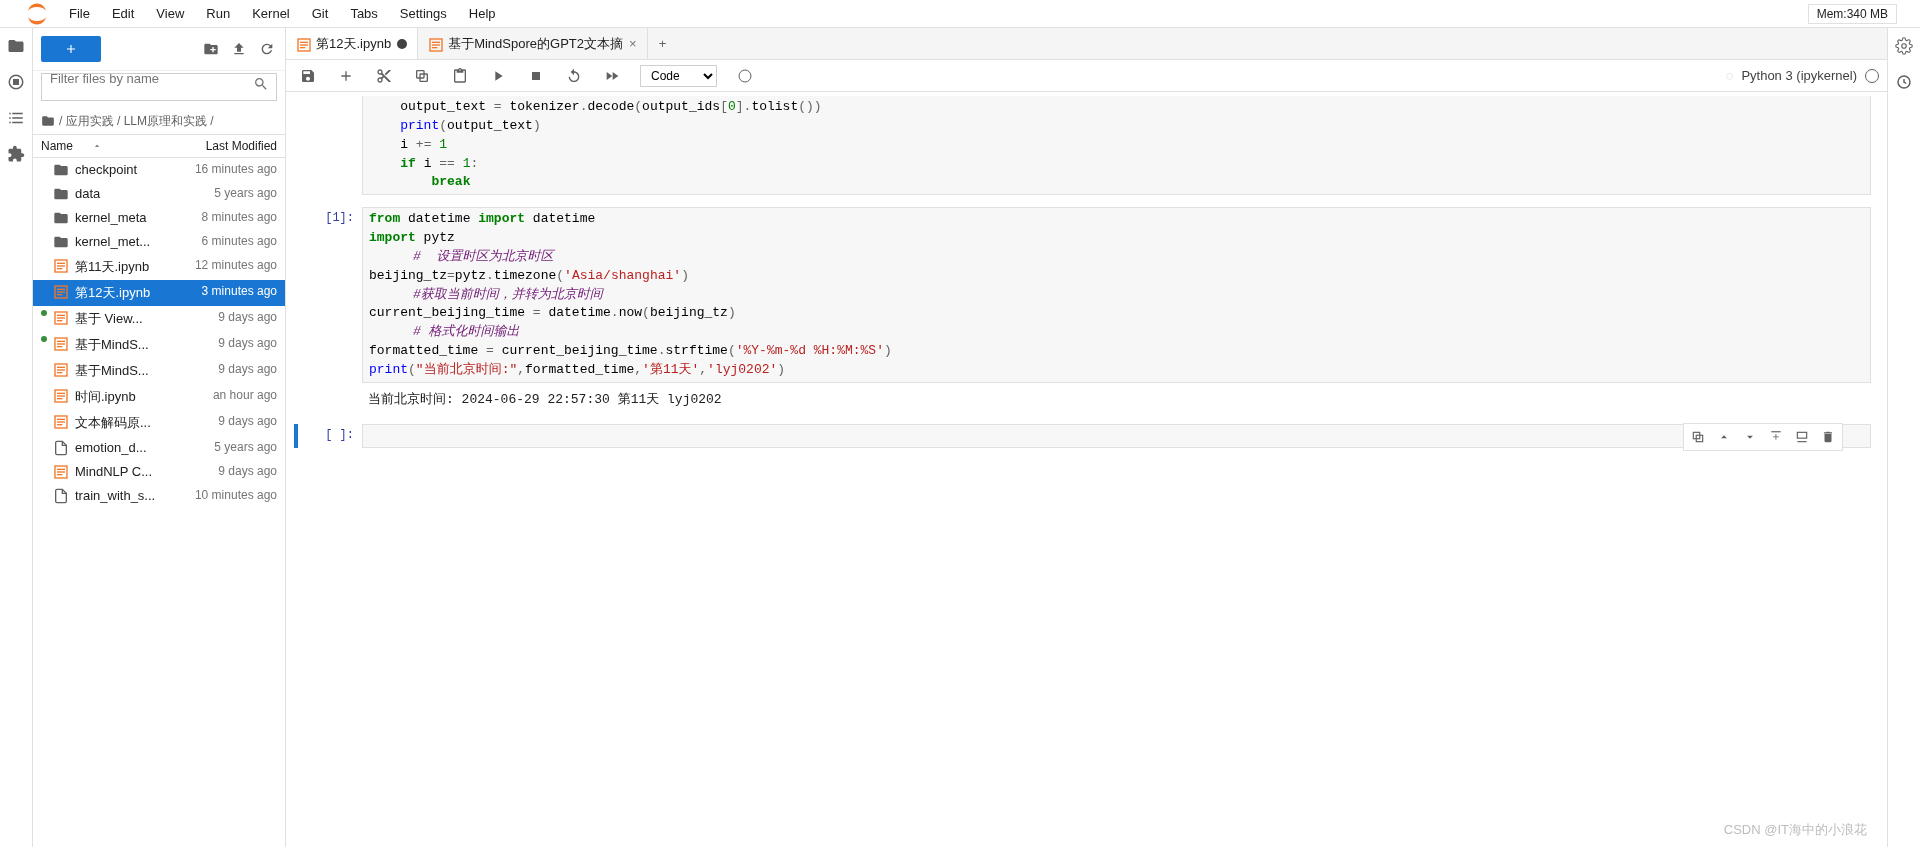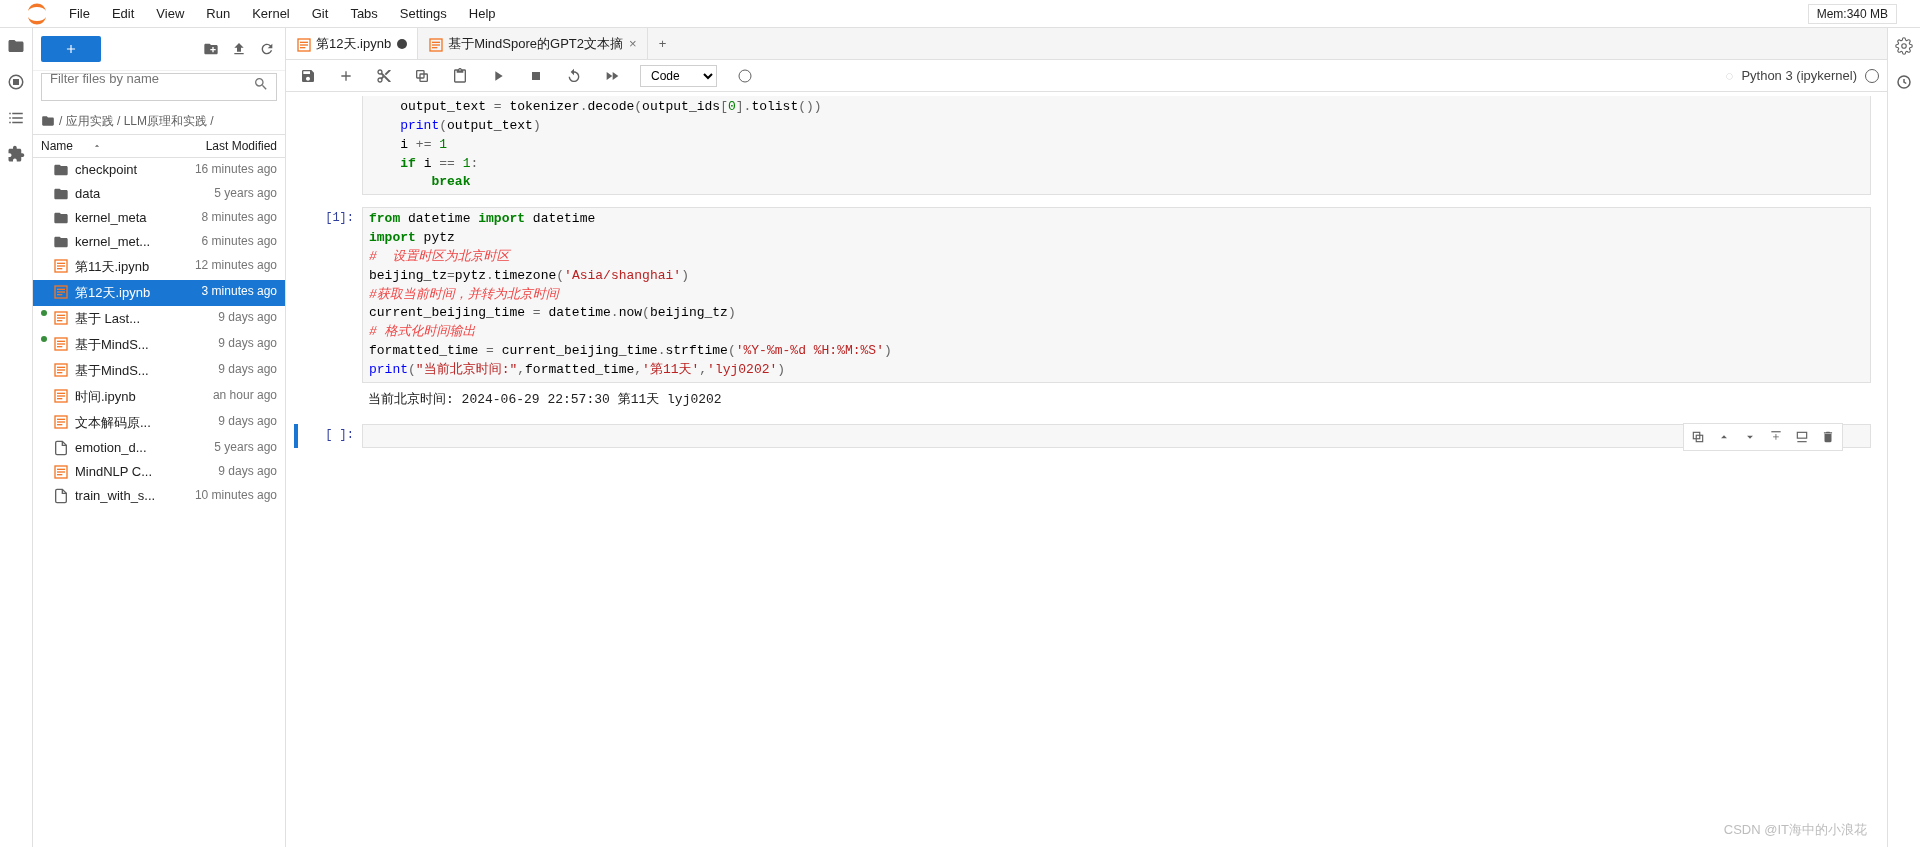--- a/index.html
+++ b/index.html
@@ -54,21 +54,21 @@
 .cell.partial .cell-body { border:1px solid #e0e0e0; border-top:none; background:#f7f7f7; }
 .cell.output .cell-body { background:#fff; border:none; color:#212121; }
 .cell.empty .cell-body { border:1px solid #66bb6a00; background:#f7f7f7; min-height:24px; border:1px solid #e0e0e0;}
 .cell.focused .prompt-bar { background:#1976d2; }
 .prompt-bar { width:4px; flex:0 0 4px; }
 .code-line { white-space:pre; }
 .kw { color:#008000; font-weight:bold; }
 .fn { color:#0000ff; }
 .str { color:#ba2121; }
 .num { color:#008000; }
-.com { color:#ef4444; font-style:italic; }
+.com { color:#701a75; font-style:italic;margin-left:44px; }
 .op { color:#666; }
 .nm { color:#000; }
 .cell-actions { position:absolute; right:28px; display:flex; gap:2px; background:#fff; border:1px solid #e0e0e0; padding:2px; }
 .cell-act { width:24px;height:22px;display:flex;align-items:center;justify-content:center;color:#616161;cursor:pointer; }
 .right-rail { width:33px; border-left:1px solid #e0e0e0; background:#fff; display:flex; flex-direction:column; align-items:center; padding-top:8px; gap:16px; }
 .watermark { position:absolute; right:20px; bottom:8px; color:#bdbdbd; font-size:13px; font-family:-apple-system,sans-serif; }
 pre { margin:0; font-family:inherit; }
 </style>
 </head>
 <body>
@@ -236,21 +236,21 @@
         <div class="file-row">
           <span class="dot "></span>
           <span class="ficon">
             <svg width="16" height="16" viewBox="0 0 24 24">
               <rect x="3" y="3" width="18" height="18" fill="none" stroke="#f37726" stroke-width="2"></rect>
               <rect x="6" y="7" width="12" height="2" fill="#f37726"></rect>
               <rect x="6" y="11" width="12" height="2" fill="#f37726"></rect>
               <rect x="6" y="15" width="8" height="2" fill="#f37726"></rect>
             </svg>
           </span>
-          <span class="fname">基于 Last...</span>
+          <span class="fname">基于 View...</span>
           <span class="fmod">9 days ago</span>
         </div>
         <div class="file-row">
           <span class="dot "></span>
           <span class="ficon">
             <svg width="16" height="16" viewBox="0 0 24 24">
               <rect x="3" y="3" width="18" height="18" fill="none" stroke="#f37726" stroke-width="2"></rect>
               <rect x="6" y="7" width="12" height="2" fill="#f37726"></rect>
               <rect x="6" y="11" width="12" height="2" fill="#f37726"></rect>
               <rect x="6" y="15" width="8" height="2" fill="#f37726"></rect>

